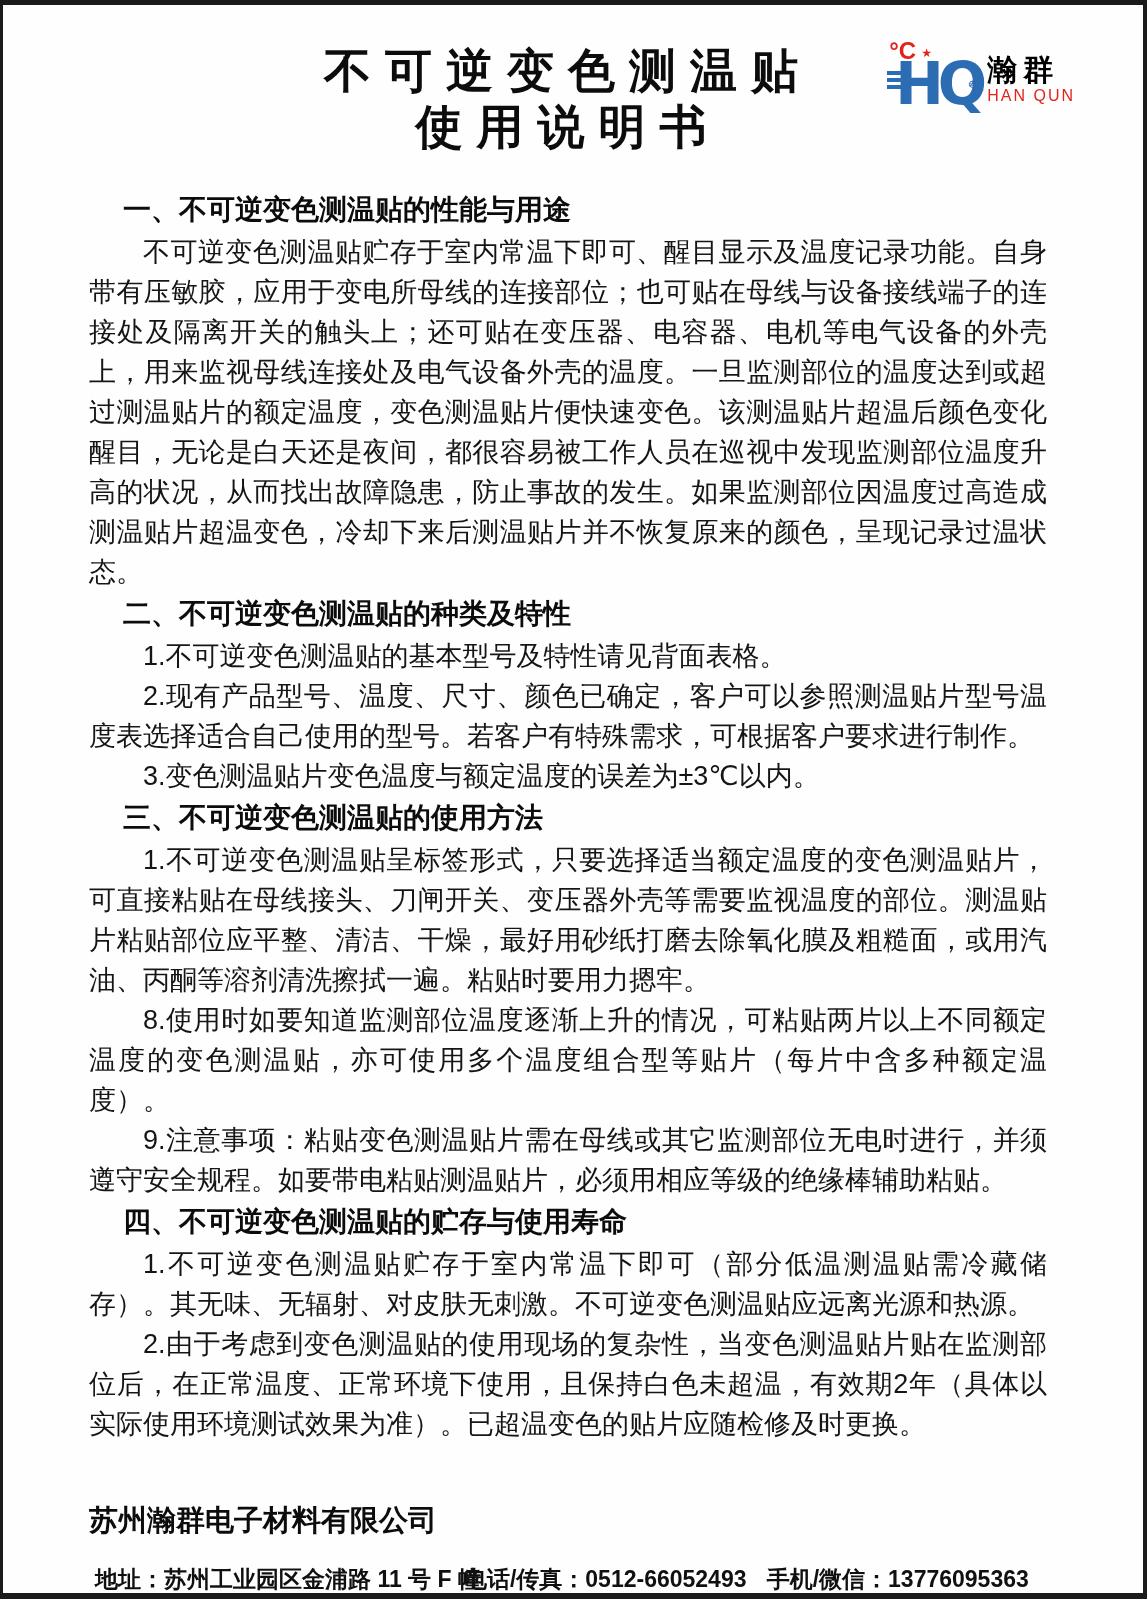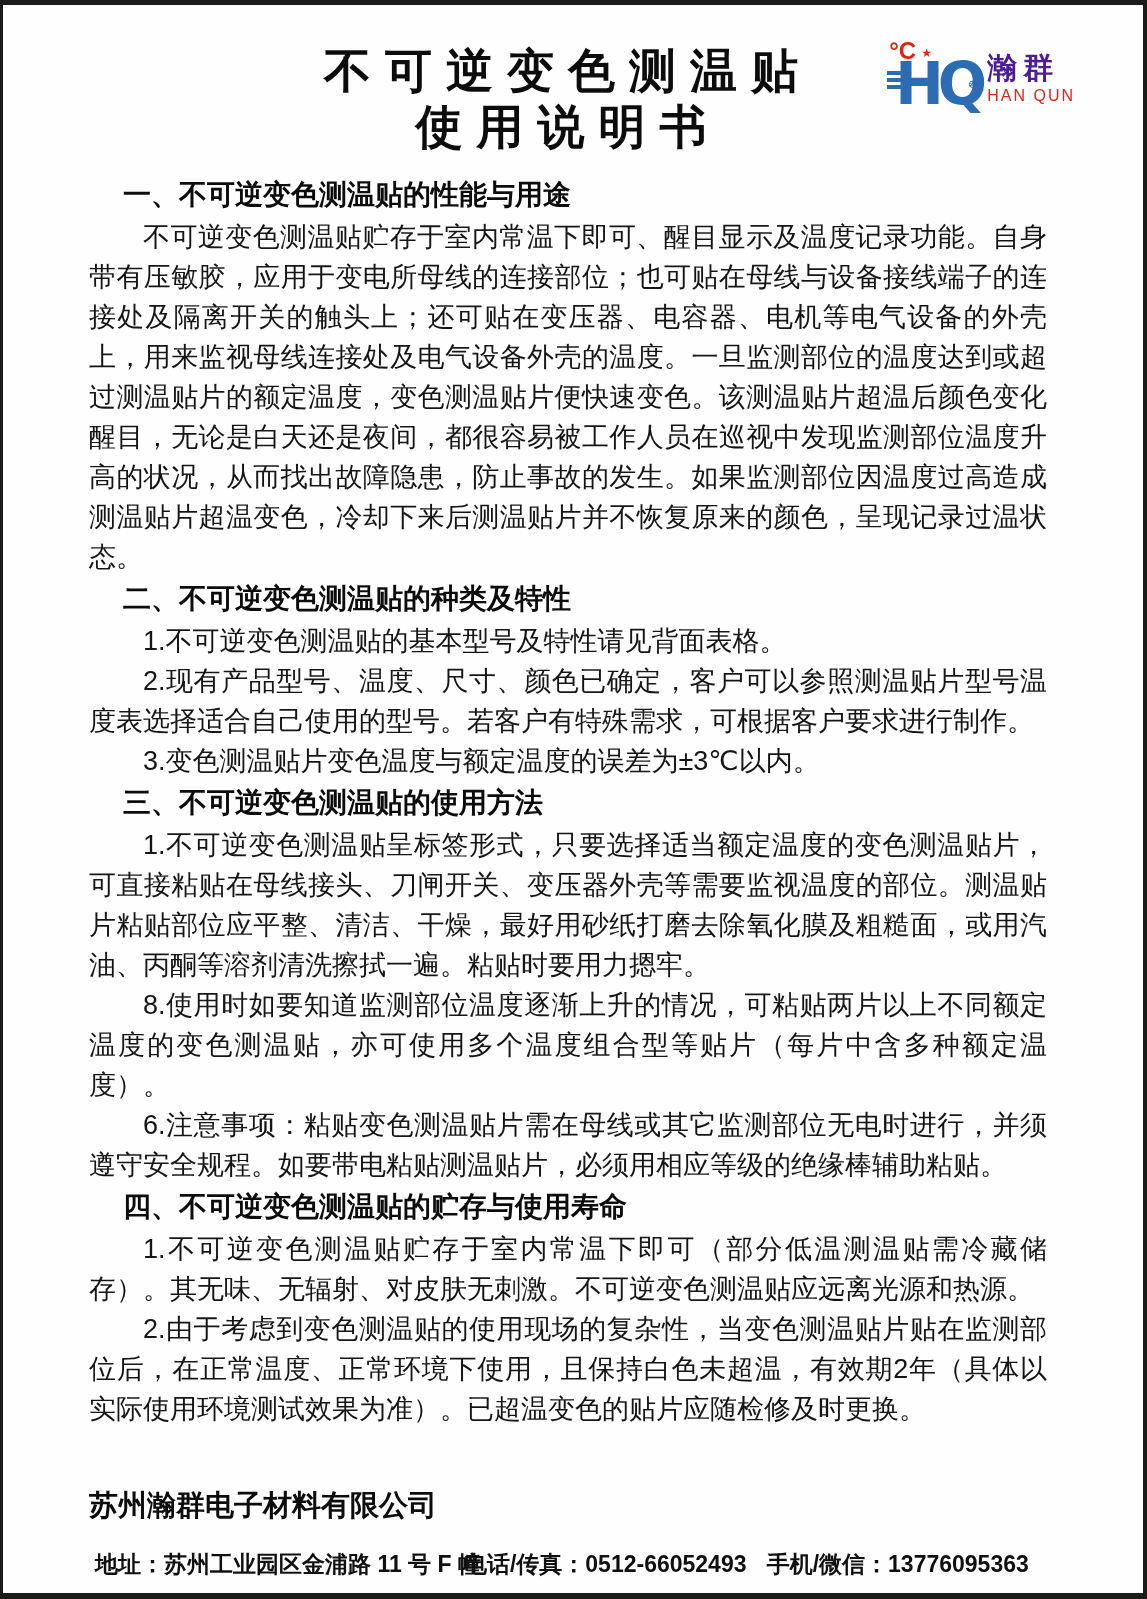--- a/index.html
+++ b/index.html
@@ -10,21 +10,21 @@
     background:#fefefe;
     border-style:solid;
     border-color:#1b1b1b;
     border-width:5px 4px 6px 3px;
     font-family:"Liberation Sans","DejaVu Sans",sans-serif;
     color:#111;
     overflow:hidden;
   }
   .content{padding:38px 96px 0 86px;}
   
-  .doc-header{position:relative;text-align:center;margin-bottom:18px;}
+  .doc-header{position:relative;text-align:center;margin-bottom:33px;}
   .title-line{
     font-size:47px;font-weight:bold;letter-spacing:14px;
     line-height:56px;color:#0c0c0c;white-space:nowrap;
   }
   
   .logo{
     position:absolute;top:2px;right:-28px;
     display:flex;align-items:flex-start;gap:8px;
   }
   .logo-mark{position:relative;width:92px;height:78px;}
@@ -90,21 +90,21 @@
             <div style="background:#2b6cb3;"></div>
             <div style="background:#2b6cb3;"></div>
             <div style="background:#2b6cb3;"></div>
           </div>
           <div class="degc" style="color:#e2231a;">°C</div>
           <div class="star" style="color:#e2231a;">★</div>
           <div class="hq" style="color:#2b6cb3;">HQ</div>
           <div class="nib" style="color:#2b6cb3;">✎</div>
         </div>
         <div class="logo-text">
-          <div class="logo-cn" style="color:#4c1d95;font-family:Liberation Mono, monospace;">瀚群</div>
+          <div class="logo-cn" style="color:#000000;">瀚群</div>
           <div class="logo-en" style="color:#e2231a;">HAN QUN</div>
         </div>
       </div>
     </div>
 
     <div class="section">
       <div class="sec-heading">一、不可逆变色测温贴的性能与用途</div>
       <p class="para">不可逆变色测温贴贮存于室内常温下即可、醒目显示及温度记录功能。自身带有压敏胶，应用于变电所母线的连接部位；也可贴在母线与设备接线端子的连接处及隔离开关的触头上；还可贴在变压器、电容器、电机等电气设备的外壳上，用来监视母线连接处及电气设备外壳的温度。一旦监测部位的温度达到或超过测温贴片的额定温度，变色测温贴片便快速变色。该测温贴片超温后颜色变化醒目，无论是白天还是夜间，都很容易被工作人员在巡视中发现监测部位温度升高的状况，从而找出故障隐患，防止事故的发生。如果监测部位因温度过高造成测温贴片超温变色，冷却下来后测温贴片并不恢复原来的颜色，呈现记录过温状态。</p>
     </div>
 
@@ -112,21 +112,21 @@
       <div class="sec-heading">二、不可逆变色测温贴的种类及特性</div>
       <p class="para">1.不可逆变色测温贴的基本型号及特性请见背面表格。</p>
       <p class="para">2.现有产品型号、温度、尺寸、颜色已确定，客户可以参照测温贴片型号温度表选择适合自己使用的型号。若客户有特殊需求，可根据客户要求进行制作。</p>
       <p class="para">3.变色测温贴片变色温度与额定温度的误差为±3℃以内。</p>
     </div>
 
     <div class="section">
       <div class="sec-heading">三、不可逆变色测温贴的使用方法</div>
       <p class="para">1.不可逆变色测温贴呈标签形式，只要选择适当额定温度的变色测温贴片，可直接粘贴在母线接头、刀闸开关、变压器外壳等需要监视温度的部位。测温贴片粘贴部位应平整、清洁、干燥，最好用砂纸打磨去除氧化膜及粗糙面，或用汽油、丙酮等溶剂清洗擦拭一遍。粘贴时要用力摁牢。</p>
       <p class="para">8.使用时如要知道监测部位温度逐渐上升的情况，可粘贴两片以上不同额定温度的变色测温贴，亦可使用多个温度组合型等贴片（每片中含多种额定温度）。</p>
-      <p class="para">6.注意事项：粘贴变色测温贴片需在母线或其它监测部位无电时进行，并须遵守安全规程。如要带电粘贴测温贴片，必须用相应等级的绝缘棒辅助粘贴。</p>
+      <p class="para">9.注意事项：粘贴变色测温贴片需在母线或其它监测部位无电时进行，并须遵守安全规程。如要带电粘贴测温贴片，必须用相应等级的绝缘棒辅助粘贴。</p>
     </div>
 
     <div class="section">
       <div class="sec-heading">四、不可逆变色测温贴的贮存与使用寿命</div>
       <p class="para">1.不可逆变色测温贴贮存于室内常温下即可（部分低温测温贴需冷藏储存）。其无味、无辐射、对皮肤无刺激。不可逆变色测温贴应远离光源和热源。</p>
       <p class="para">2.由于考虑到变色测温贴的使用现场的复杂性，当变色测温贴片贴在监测部位后，在正常温度、正常环境下使用，且保持白色未超温，有效期2年（具体以实际使用环境测试效果为准）。已超温变色的贴片应随检修及时更换。</p>
     </div>
 
     <div class="doc-footer">
       <div class="company">苏州瀚群电子材料有限公司</div>

